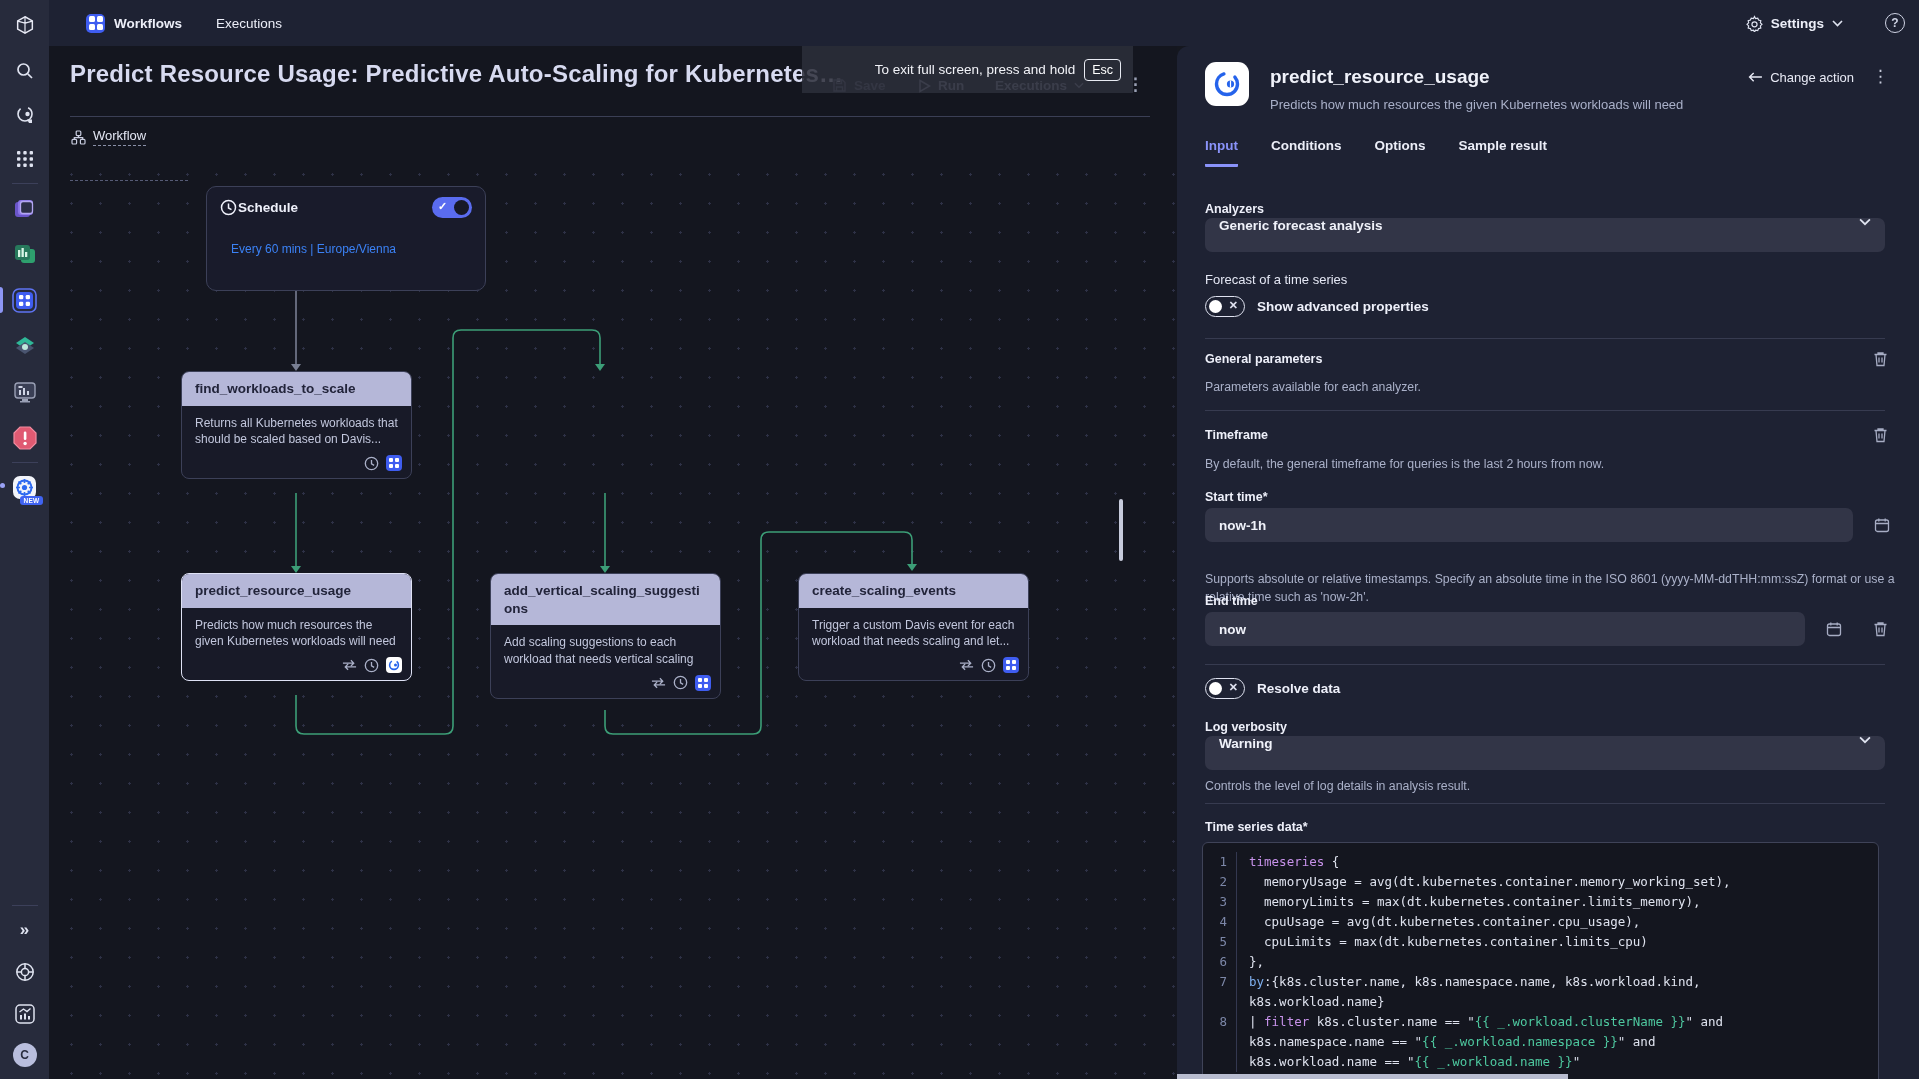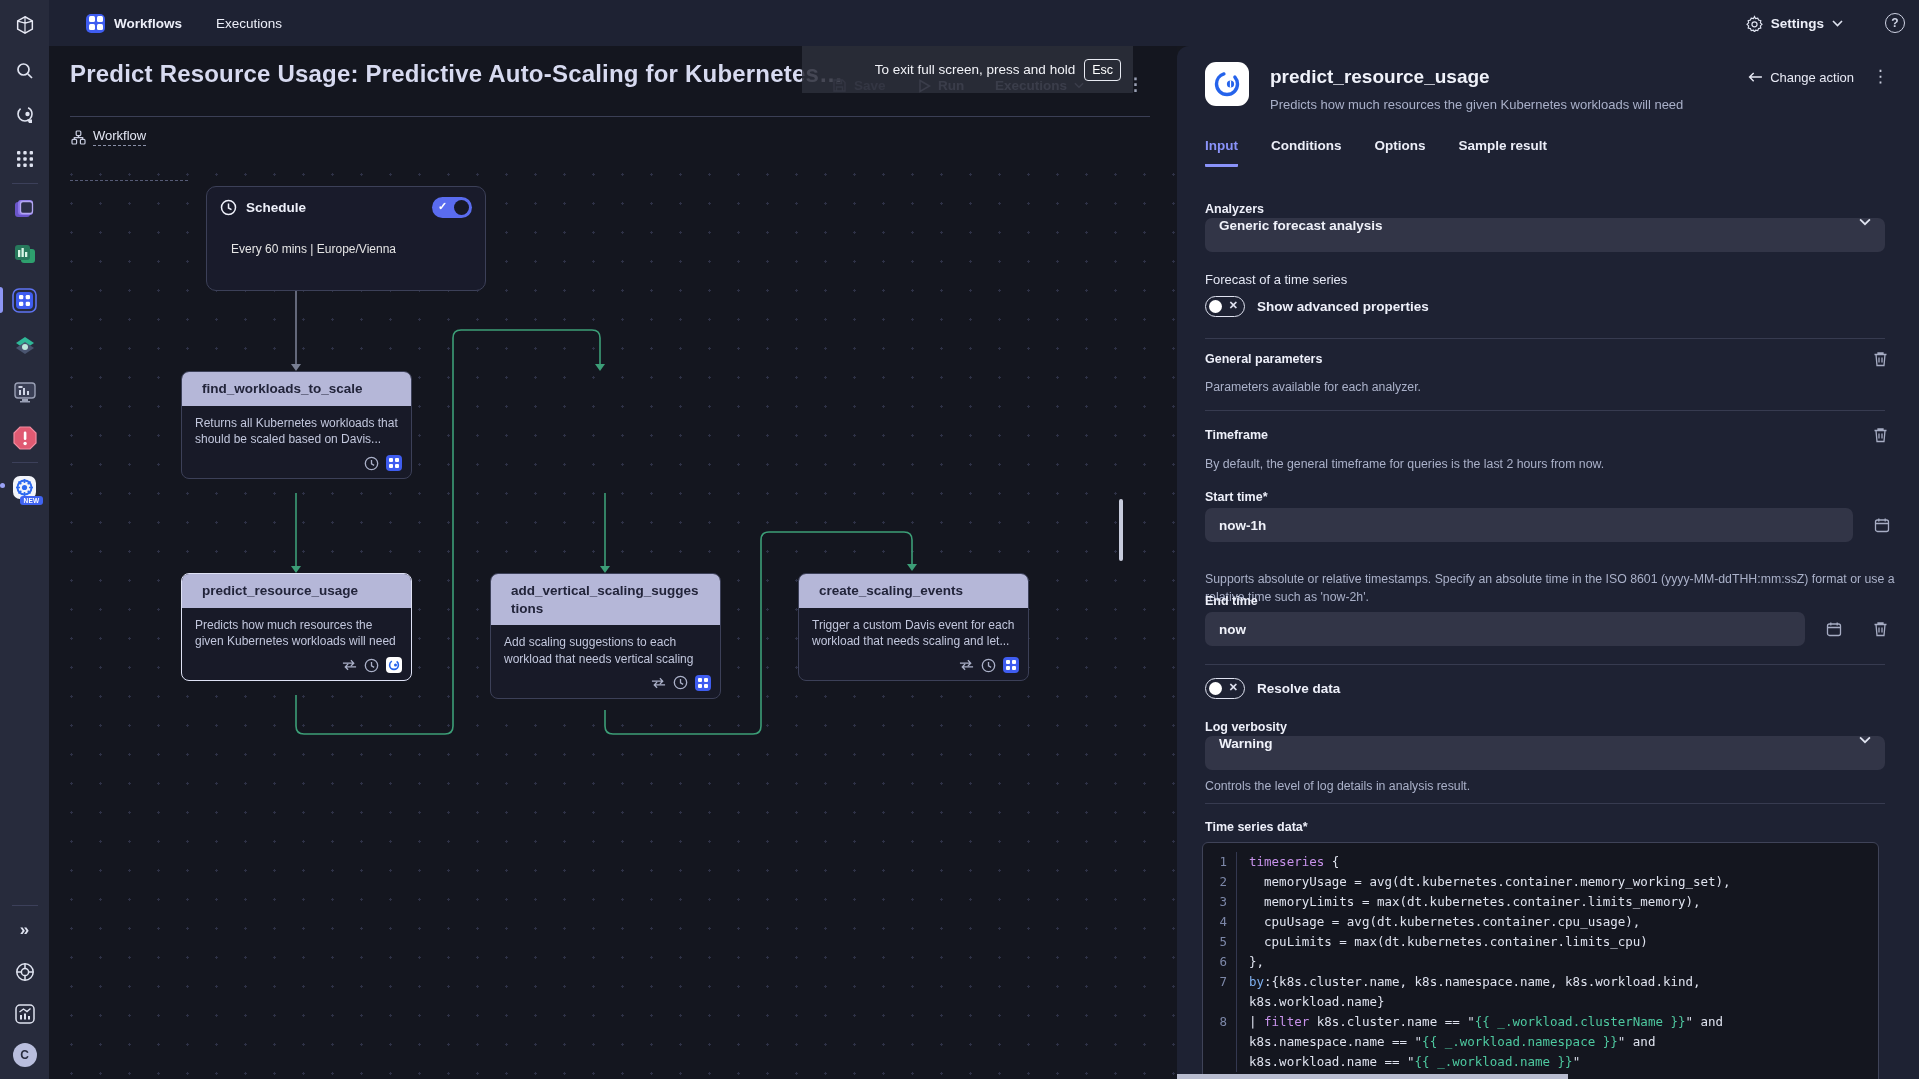--- a/index.html
+++ b/index.html
@@ -49,35 +49,35 @@
 
   
   #fs-tooltip { position:absolute; left:753px; top:0px; width:331px; height:47px; background:rgba(44,47,58,0.86);
                 z-index:6; display:flex; align-items:center; justify-content:flex-end; gap:9px; padding-right:12px; }
   #fs-tooltip .txt { font-size:13.5px; color:#f2f3f8; }
   #esc-key { border:1px solid #e8eaf2; border-radius:4px; color:#fff; font-size:12.5px; padding:3px 7px; }
 
   
   .node { position:absolute; width:231px; background:#181a28; border:1px solid #3c4058; border-radius:8px; cursor:pointer; }
   .node.selected { border:1.6px solid #dfe2f5; }
-  .node-h { background:#b5b7d8; color:#22243a; font-weight:bold; font-size:13.5px; padding:8px 20px;
+  .node-h { background:#b5b7d8; color:#22243a; font-weight:bold; font-size:13.5px; padding:8px 13px;
             border-radius:7px 7px 0 0; line-height:1.3; overflow-wrap:anywhere; }
   .node-b { padding:9px 13px 30px 13px; font-size:12px; color:#c2c7dd; line-height:1.4; }
   .node-icons { position:absolute; right:9px; bottom:7px; display:flex; align-items:center; gap:7px; }
   .mini-grid { width:16px; height:16px; border-radius:4px; background:#3f5df0; display:grid;
                grid-template-columns:4px 4px; grid-template-rows:4px 4px; gap:2px; place-content:center; }
   .mini-grid i { background:#fff; border-radius:1px; }
   .mini-davis { width:16px; height:16px; border-radius:4px; background:#fff; display:flex; align-items:center; justify-content:center; }
 
   
   #schedule-node { position:absolute; left:157px; top:140px; width:280px; height:105px; background:#191b2b;
                    border:1px solid #3c4058; border-radius:10px; cursor:pointer; }
-  #schedule-head { display:flex; align-items:center; gap:9px; padding:10px 13px; }
+  #schedule-head { display:flex; align-items:center; gap:1px; padding:10px 13px; }
   #schedule-head .t { font-size:13.5px; font-weight:bold; color:#eef0fa; flex:1; }
-  #schedule-body { padding:14px 13px 0 24px; font-size:12px; color:#e5e5e5; }
+  #schedule-body { padding:14px 13px 0 24px; font-size:12px; color:#3b82f6; }
   .toggle-on { width:40px; height:21px; border-radius:11px; background:#5a6cf0; position:relative; cursor:pointer; }
   .toggle-on .chk { position:absolute; left:6px; top:3px; color:#fff; font-size:11px; font-weight:bold; }
   .toggle-on .thumb { position:absolute; right:3px; top:3px; width:15px; height:15px; border-radius:50%; background:#171928; }
 
   
   #edges { position:absolute; left:0; top:0; width:1128px; height:1033px; pointer-events:none; }
 
   
   #canvas-scroll { position:absolute; left:1119px; top:499px; width:4px; height:62px; background:#c7cbdc; border-radius:2px; z-index:8; cursor:pointer; }
 

